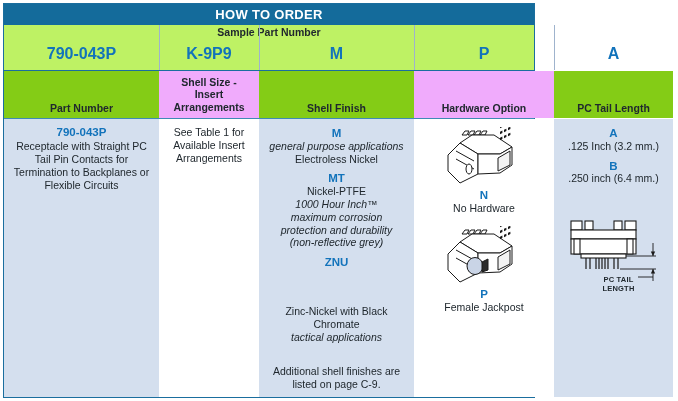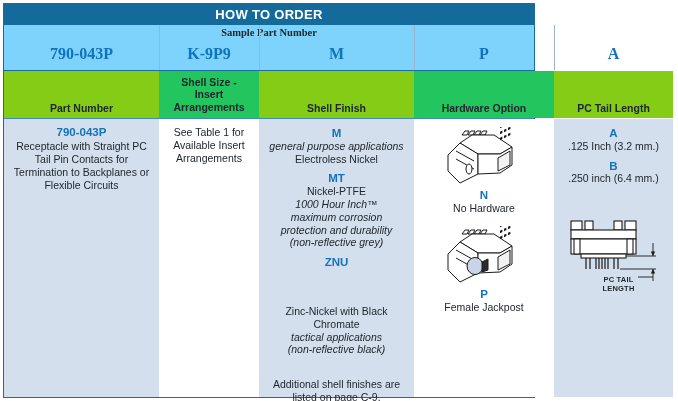--- a/index.html
+++ b/index.html
@@ -36,26 +36,25 @@
     letter-spacing:.3px;
     display:flex;
     align-items:center;
     justify-content:center;
     flex:0 0 auto;
   }
 
   
   .sample-band{
     flex:0 0 auto;
-    background:#7dd3fc;
+    background:#bef264;
     position:relative;
     height:46px;
     border-bottom:1.5px solid #1a6e9e;
     box-sizing:border-box;
-    font-family:Liberation Serif, serif;
   }
   .sample-label{
     text-align:center;
     font-size:10.5px;
     font-weight:bold;
     color:#20282e;
     padding-top:1px;
     line-height:13px;
   }
   .sample-codes{
@@ -95,21 +94,21 @@
     align-items:flex-end;
     justify-content:center;
     text-align:center;
     font-size:10.5px;
     font-weight:bold;
     color:#20282e;
     line-height:12.5px;
     padding-bottom:4px;
   }
   .head-cell.shade{background:#84cc16;}
-  .head-cell.white{background:#22c55e;text-align:center;}
+  .head-cell.white{background:#f0abfc;text-align:center;}
   .head-cell.center-mid{align-items:center;padding-bottom:0;}
 
   
   .body-row{
     flex:1 1 auto;
     display:flex;
     min-height:0;
   }
   .body-cell{
     box-sizing:border-box;
@@ -207,21 +206,20 @@
 
         <span class="code">MT</span>
         <span class="desc">Nickel-PTFE</span>
         <span class="desc ital">1000 Hour Inch™</span>
         <span class="desc ital" style="padding:0 6px;">maximum corrosion protection and durability</span>
         <span class="desc ital">(non-reflective grey)</span>
 
         <span class="code">ZNU</span>
         <span class="desc" style="padding:0 14px;margin-top:36px;">Zinc-Nickel with Black Chromate</span>
         <span class="desc ital">tactical applications</span>
-        <span class="desc ital">(non-reflective black)</span>
 
         <div class="gap-lg"></div>
         <span class="desc">Additional shell finishes are listed on page C-9.</span>
       </div>
 
       <div class="body-cell white c4">
 
         <div class="hw-item" style="margin-top:1px;">
           <span>
             <svg width="92" height="62" viewBox="0 0 92 62">

